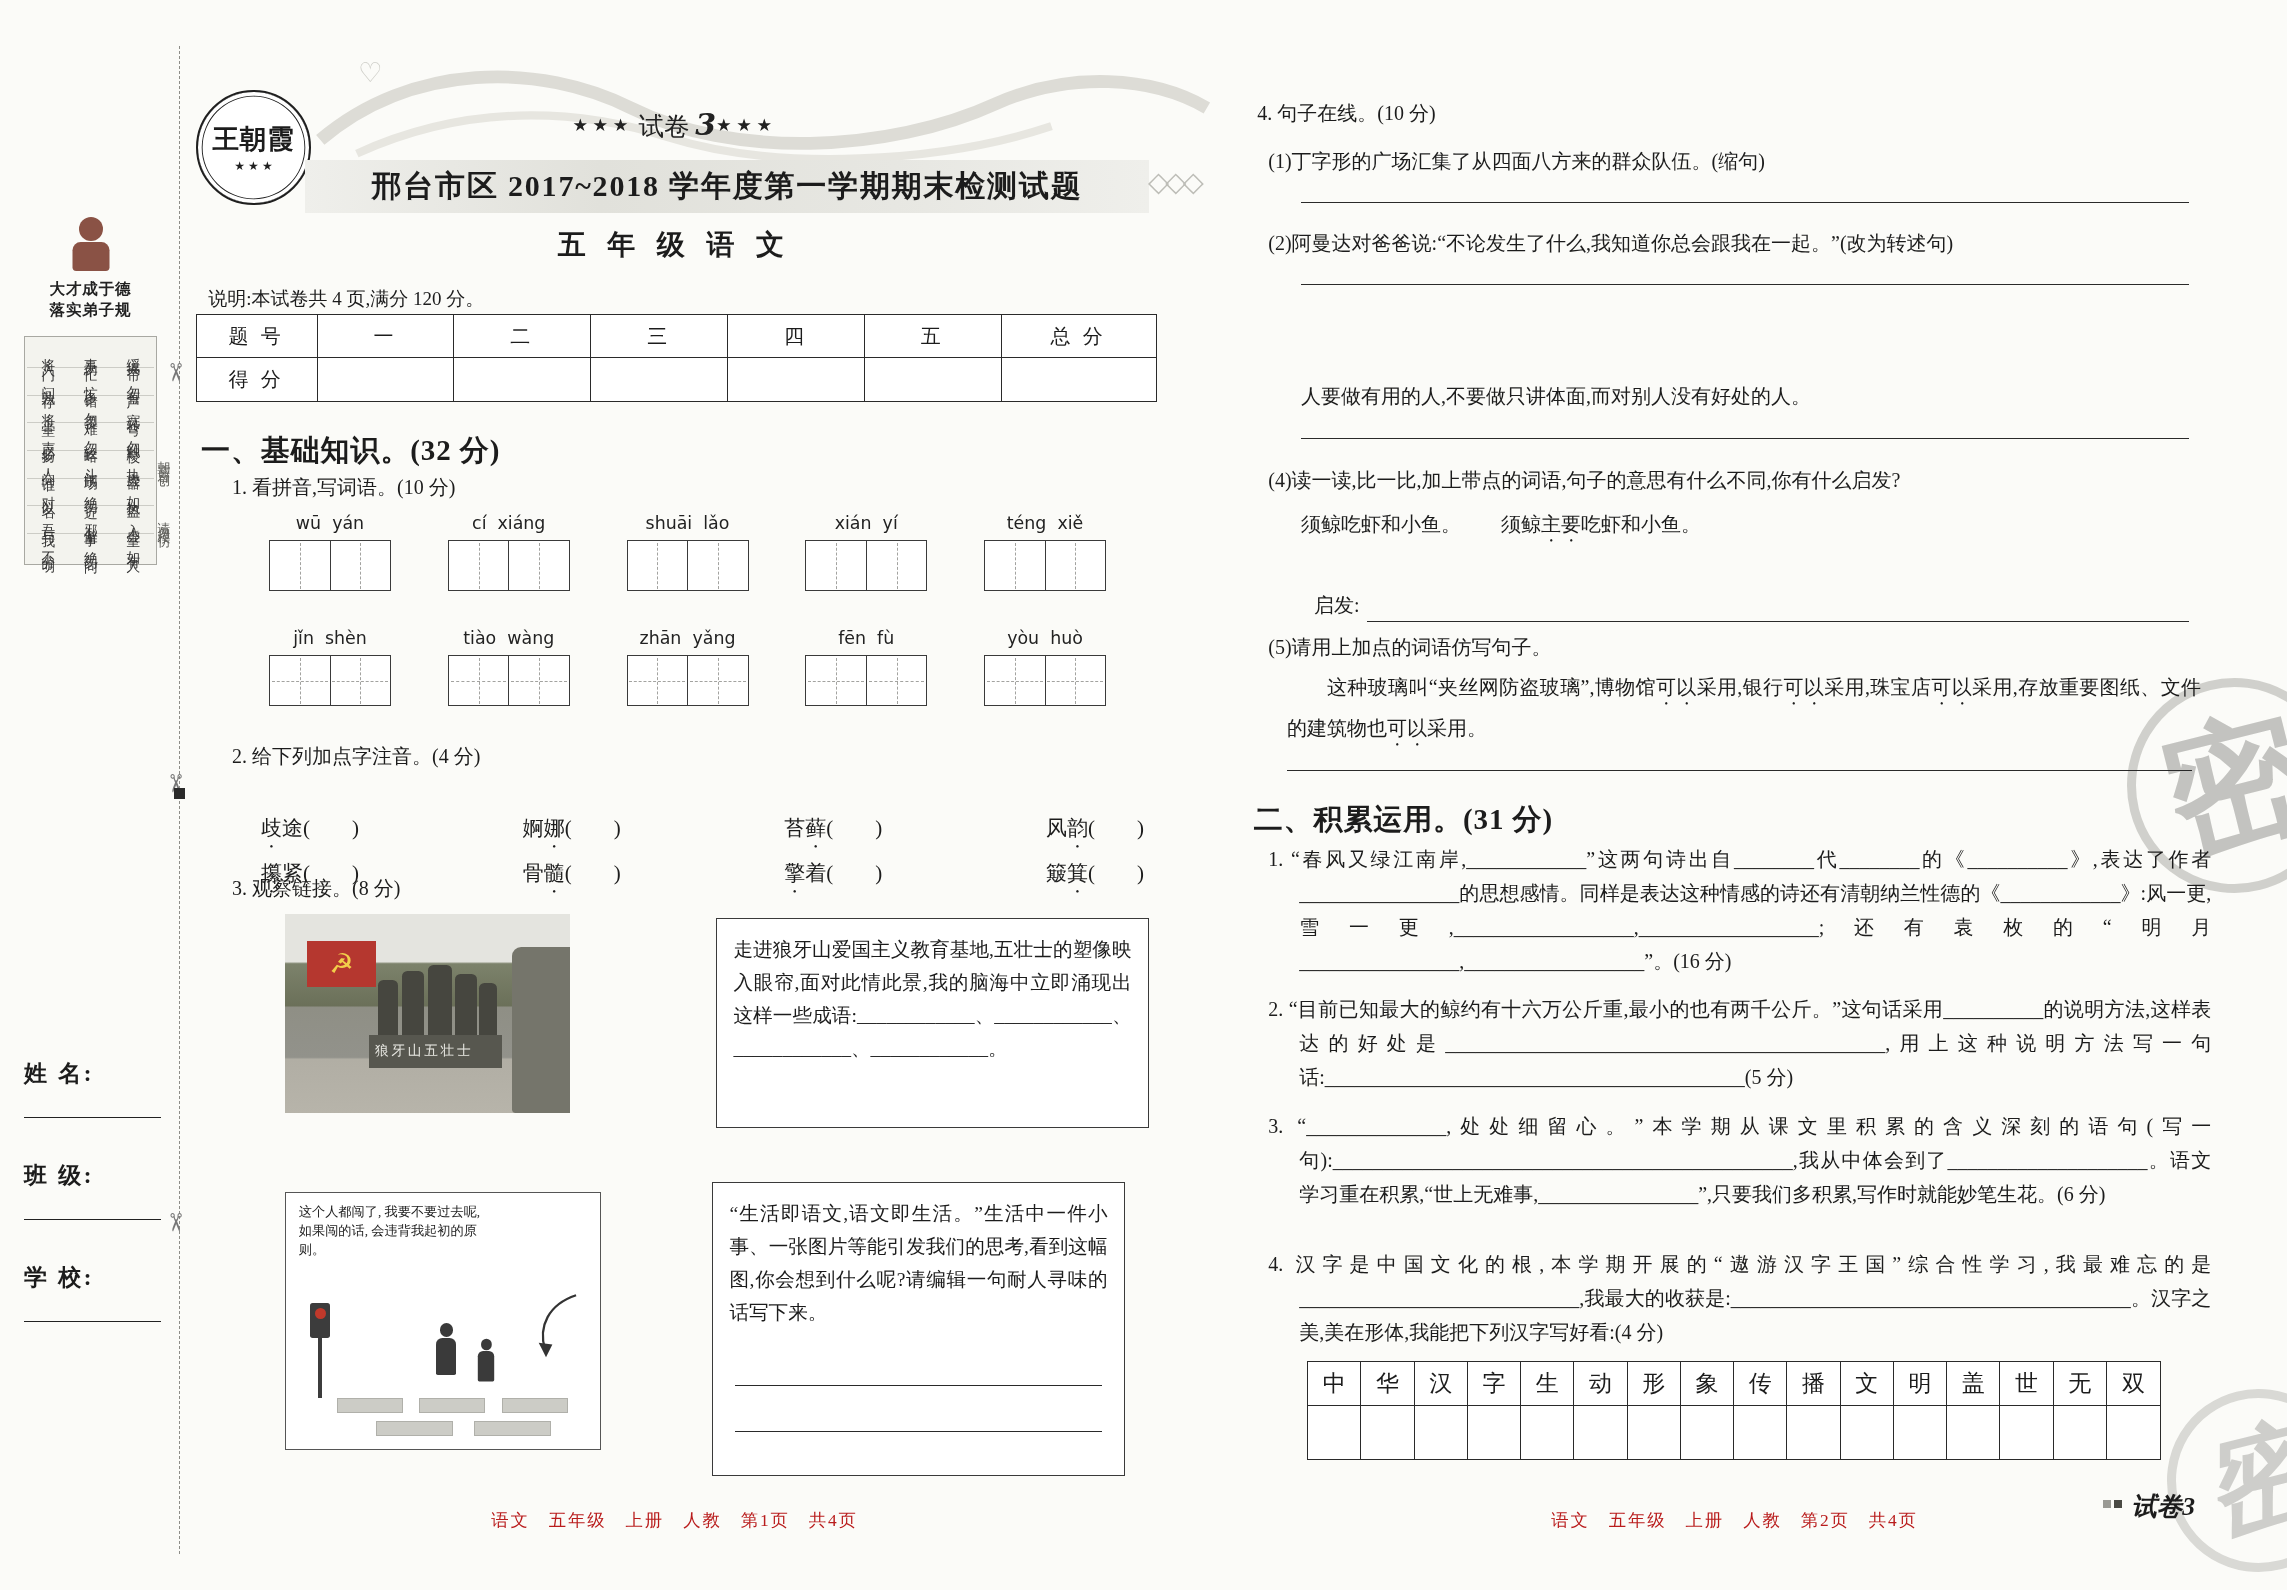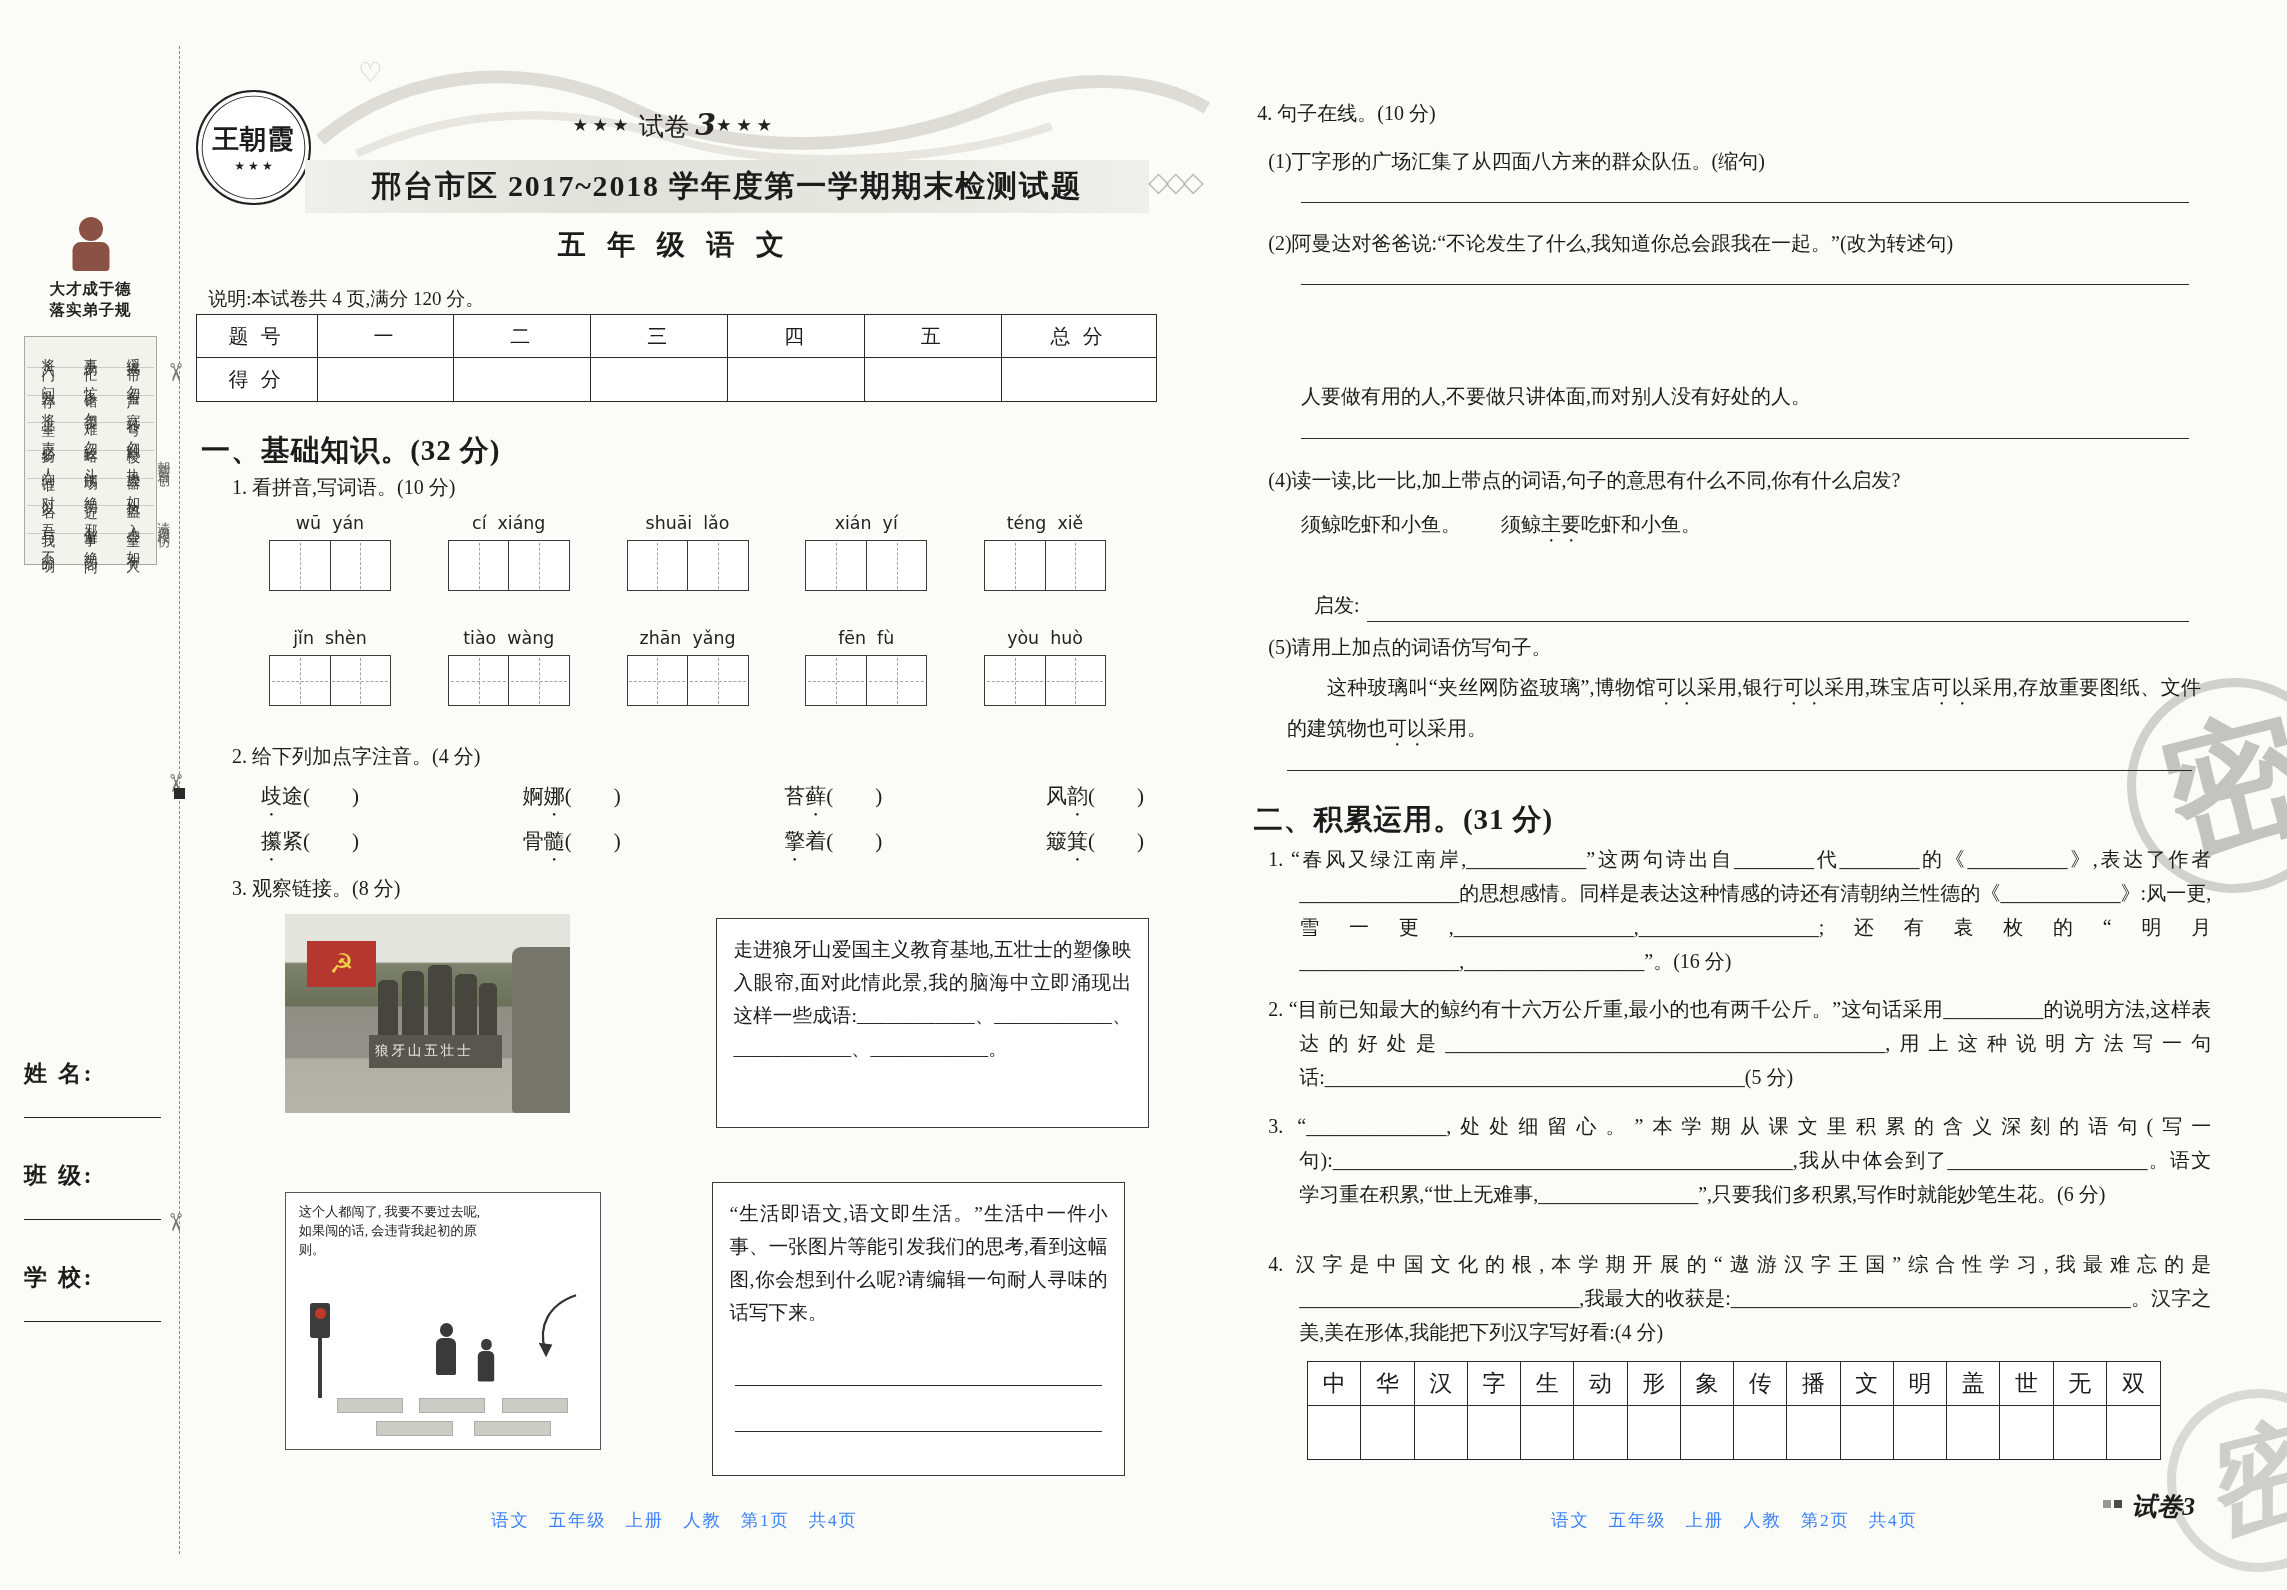--- a/index.html
+++ b/index.html
@@ -80,21 +80,21 @@
 
   .py-row{left:79px;width:837px;display:flex;justify-content:space-between;}
   .py-group{width:122px;text-align:center;}
   .py-label{font-family:"DejaVu Sans",sans-serif;font-size:17.4px;margin-bottom:7.3px;white-space:pre;color:#222;}
   .pybox{display:flex;border:1.8px solid #3a3a3a;height:51px;background:#fff;}
   .pybox .cell{flex:1;position:relative;border-right:1.4px solid #3a3a3a;}
   .pybox .cell:last-child{border-right:none;}
   .pybox .cell::before{content:"";position:absolute;left:50%;top:1.8px;bottom:1.8px;border-left:0.9px dashed #a3a3a0;}
   .pybox.cross .cell::after{content:"";position:absolute;top:50%;left:1.8px;right:1.8px;border-top:0.9px dashed #a3a3a0;}
 
-  .zy-row{left:71px;width:883px;display:flex;justify-content:space-between;font-size:21px;line-height:37px;}
+  .zy-row{left:71px;width:883px;display:flex;justify-content:space-between;font-size:21px;line-height:37px;margin-top:32px;}
 
   .dot-under{-webkit-text-emphasis:filled dot #1c1c1c;-webkit-text-emphasis-position:under right;
              text-emphasis:filled dot #1c1c1c;text-emphasis-position:under right;}
 
   .photo{left:95px;top:827px;width:285px;height:199px;overflow:hidden;
          background:linear-gradient(#e4e4df 0%,#e4e4df 24%,#7c826b 25%,#6b7059 46%,#8f8f85 47%,#92928b 72%,#b1aea4 73%,#b7b4aa 100%);}
   .photo .rock{position:absolute;right:0;top:33px;width:58px;height:166px;background:#75756b;border-radius:9.1px 0 0 3.7px;}
   .photo .flag{position:absolute;left:22px;top:27.4px;width:69px;height:46px;background:#b5372f;
                color:#f2cf4a;font-size:27.4px;display:flex;align-items:center;justify-content:center;}
   .photo .pedestal{position:absolute;left:84px;top:121px;width:133px;height:33px;background:#57574f;}
@@ -109,21 +109,21 @@
   .comic .bubble{position:absolute;left:12.8px;top:9.1px;width:197px;font-size:13.2px;line-height:19px;color:#222;}
   .comic .sign{position:absolute;left:24px;top:110px;width:20px;height:35px;background:#3c3c3c;border-radius:2.7px;}
   .comic .sign::before{content:"";position:absolute;left:4.6px;top:4.6px;width:11px;height:11px;border-radius:50%;background:#c0392b;}
   .comic .sign::after{content:"";position:absolute;left:8.2px;top:35px;width:3.7px;height:60px;background:#3c3c3c;}
   .comic .stripe{position:absolute;height:14.6px;background:#ccccc6;border:0.9px solid #b0b0aa;}
   .person{position:absolute;width:24px;height:53px;}
   .person::before{content:"";position:absolute;left:5.5px;top:0;width:13.7px;height:13.7px;border-radius:50%;background:#3a3a3a;}
   .person::after{content:"";position:absolute;left:1.8px;top:14.6px;width:20px;height:37px;background:#3a3a3a;
                  border-radius:6.4px 6.4px 1.8px 1.8px;}
 
-  .footer{position:absolute;top:1508px;width:969px;text-align:center;font-size:17.4px;letter-spacing:1.8px;color:#3b82f6;}
+  .footer{position:absolute;top:1508px;width:969px;text-align:center;font-size:17.4px;letter-spacing:1.8px;color:#b91c1c;}
   .corner{position:absolute;left:2103px;top:1489px;font-weight:bold;font-style:italic;font-size:25.6px;white-space:nowrap;}
   .corner .sq{display:inline-block;width:8.2px;height:8.2px;background:#9a9a94;margin-right:2.7px;vertical-align:7.3px;}
   .corner .sq.dark{background:#4a4a44;}
 
   
   .hang{padding-left:33px;text-indent:-33px;text-align:justify;overflow-wrap:anywhere;}
   .ansline{border-bottom:1.8px solid #2a2a2a;}
   .lblline{display:flex;align-items:flex-end;}
   .lblline .grow{flex:1;border-bottom:1.8px solid #2a2a2a;margin-left:7.3px;height:29px;}
   .indent2{text-indent:2em;text-align:justify;overflow-wrap:anywhere;}

